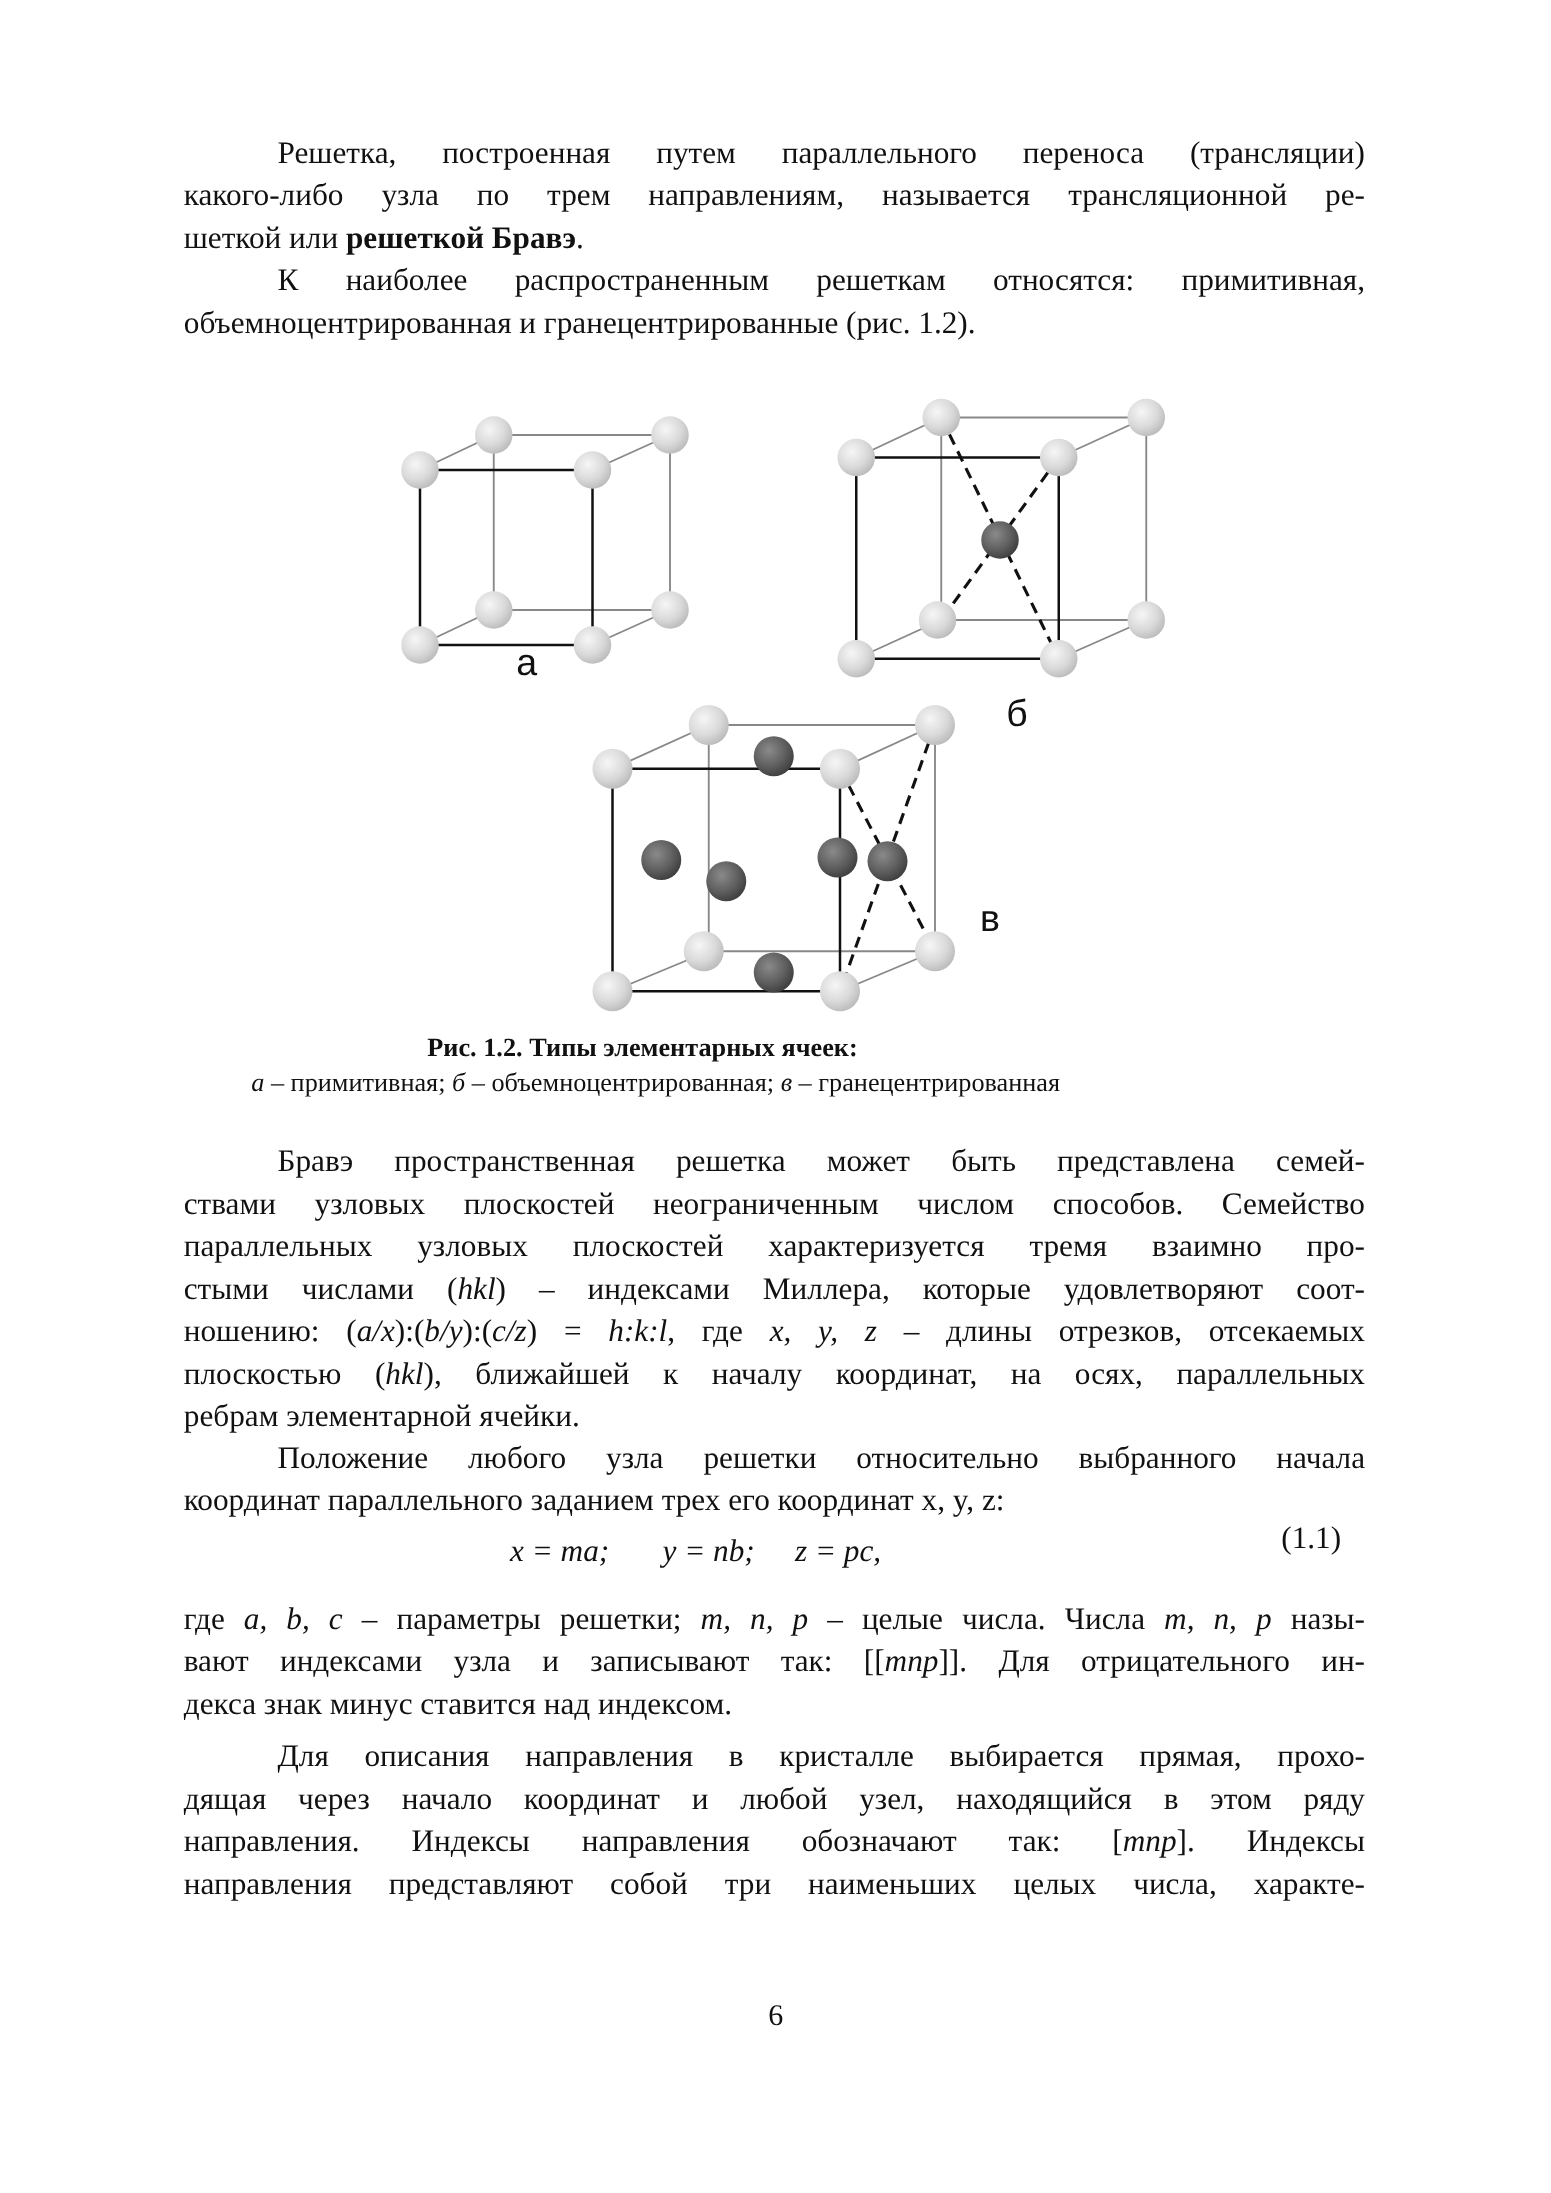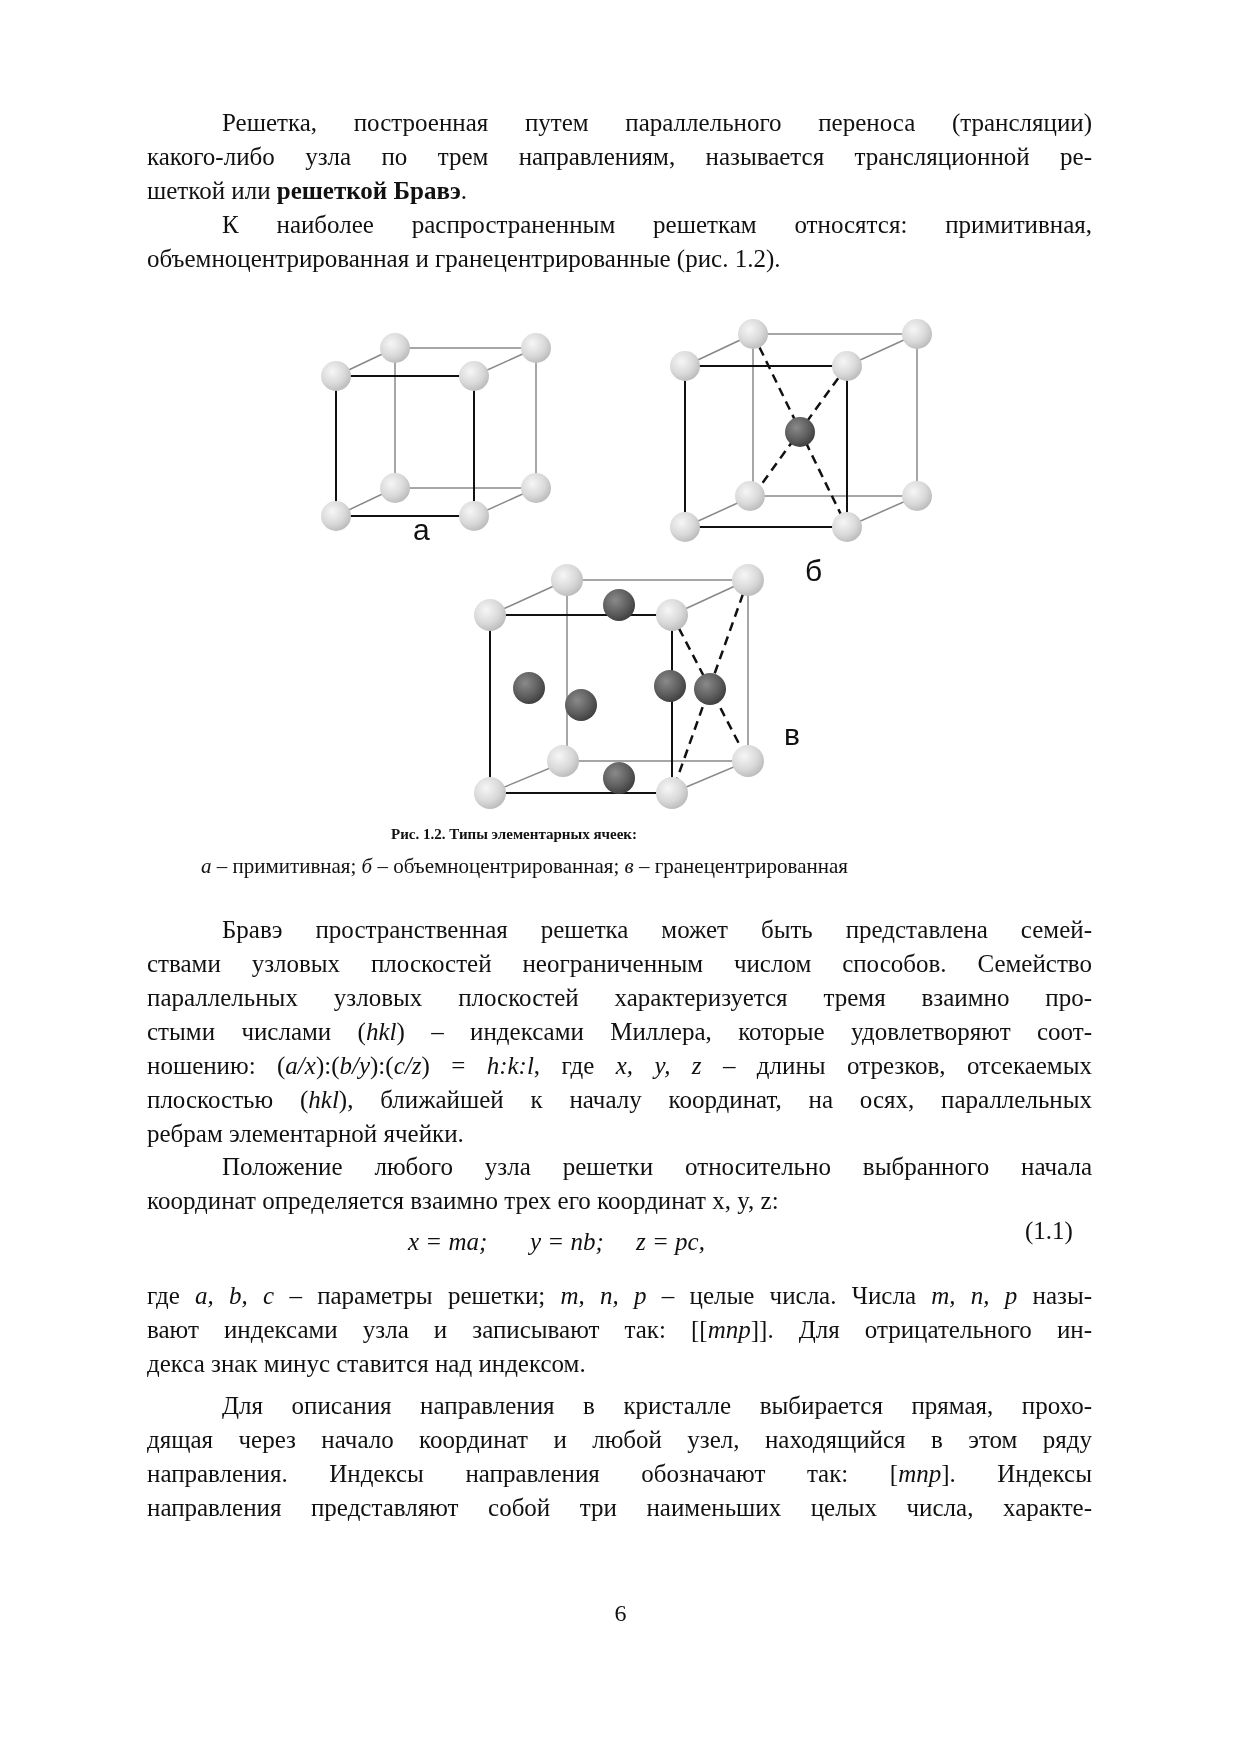--- a/index.html
+++ b/index.html
@@ -5,21 +5,21 @@
   html,body{margin:0;padding:0;background:#fff;}
   body{width:1241px;height:1754px;position:relative;overflow:hidden;font-family:"Liberation Serif","DejaVu Serif",serif;color:#111;}
   .page{position:absolute;left:0;top:0;width:1241px;height:1754px;}
   .para{position:absolute;left:147px;width:945px;font-size:25px;line-height:34px;text-align:justify;text-align-last:auto;margin:0;}
   .para .line{display:block;text-align:justify;text-align-last:justify;white-space:nowrap;height:34px;}
   .para .line.last{text-align-last:left;}
   .para .line.indent{padding-left:75px;}
   .b{font-weight:bold;}
   .i{font-style:italic;}
   .figure{position:absolute;left:0;top:0;width:1241px;height:900px;}
-  .caption-title{position:absolute;left:0;width:1028px;top:826px;text-align:center;font-size:15px;font-weight:bold;}
+  .caption-title{position:absolute;left:0;width:1028px;top:826px;text-align:center;font-size:21px;font-weight:bold;}
   .caption-sub{position:absolute;left:0;width:1049px;top:854px;text-align:center;font-size:21px;}
   .eq{position:absolute;top:1228px;font-size:25px;font-style:italic;}
   .eqnum{position:absolute;top:1217px;left:1025px;font-size:25px;}
   .pagenum{position:absolute;top:1600px;left:0;width:1241px;text-align:center;font-size:24px;}
   .fig-label{font-family:"Liberation Sans","DejaVu Sans",sans-serif;font-size:30px;fill:#111;}
 </style>
 </head>
 <body>
 
 <div class="page">
@@ -167,21 +167,21 @@
     <span class="line">ствами узловых плоскостей неограниченным числом способов. Семейство</span>
     <span class="line">параллельных узловых плоскостей характеризуется тремя взаимно про-</span>
     <span class="line"><span>стыми числами (</span><span class="i">hkl</span><span>) – индексами Миллера, которые удовлетворяют соот-</span></span>
     <span class="line"><span>ношению: (</span><span class="i">a/x</span><span>):(</span><span class="i">b/y</span><span>):(</span><span class="i">c/z</span><span>) = </span><span class="i">h:k:l</span><span>, где </span><span class="i">x, y, z</span><span> – длины отрезков, отсекаемых</span></span>
     <span class="line"><span>плоскостью (</span><span class="i">hkl</span><span>), ближайшей к началу координат, на осях, параллельных</span></span>
     <span class="line last">ребрам элементарной ячейки.</span>
   </div>
 
   <div class="para" style="top:1150px;">
     <span class="line indent">Положение любого узла решетки относительно  выбранного начала</span>
-    <span class="line last">координат определяется взаимно трех его координат x, y, z:</span>
+    <span class="line last">координат параллельного заданием трех его координат x, y, z:</span>
   </div>
 
   <span class="eq" style="left:408px;font-style:italic;">x = ma;</span>
   <span class="eq" style="left:530px;">y = nb;</span>
   <span class="eq" style="left:636px;">z = pc,</span>
   <span class="eqnum">(1.1)</span>
 
   <div class="para" style="top:1279px;">
     <span class="line"><span>где </span><span class="i">a, b, c</span><span> – параметры решетки; </span><span class="i">m, n, p</span><span> – целые числа. Числа </span><span class="i">m, n, p</span><span> назы-</span></span>
     <span class="line"><span>вают индексами узла и записывают так: [[</span><span class="i">mnp</span><span>]]. Для отрицательного ин-</span></span>

